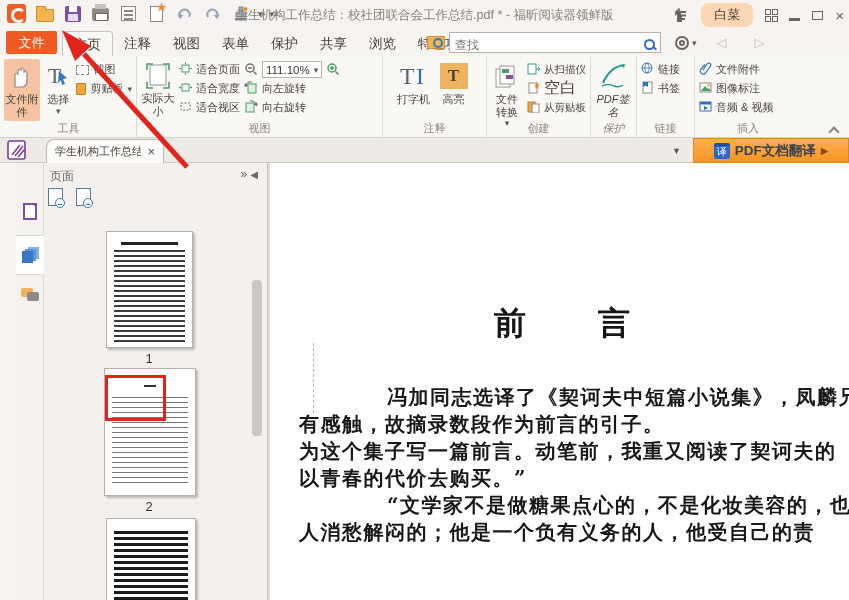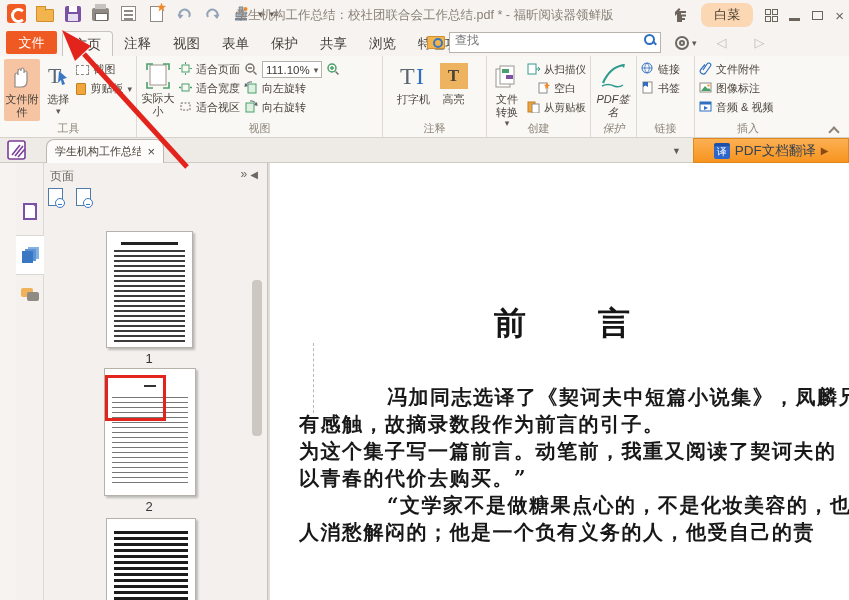--- a/index.html
+++ b/index.html
@@ -38,21 +38,21 @@
 
   
   .menubar { position:absolute; left:0; top:28px; width:849px; height:28px; }
   .file-btn { position:absolute; left:6px; top:3px; width:51px; height:23px; background:#ee5a22; color:#fff; font-size:13px; display:flex; align-items:center; justify-content:center; border-radius:2px; }
   .menu-tabs { position:absolute; left:62px; top:3px; display:flex; height:25px; }
   .menu-tab { padding:4px 11px; font-size:13.5px; color:#433e38; }
   .menu-tab.active { background:#faf8f5; border:1px solid #c9c4be; border-bottom:none; border-radius:4px 4px 0 0; }
   .find-cluster { position:absolute; left:427px; top:4px; display:flex; align-items:center; }
   .ic-foldersearch { width:18px; height:13px; background:#f3b44d; border:1px solid #cf8f2a; border-radius:1px; position:relative; margin-right:4px; }
   .ic-foldersearch::after { content:""; position:absolute; right:1px; top:1px; width:6px; height:6px; border:2px solid #3a77c2; border-radius:50%; }
-  .find-box { width:212px; height:21px; background:#fff; border:1px solid #b8b3ad; display:flex; align-items:flex-start; }
+  .find-box { width:212px; height:21px; background:#fff; border:1px solid #b8b3ad; display:flex; align-items:flex-end; }
   .find-box input { flex:1; border:none; outline:none; font-size:12px; padding:0 5px; color:#555; background:transparent; font-family:inherit; }
   .ic-mag { width:14px; height:14px; position:relative; margin-right:3px; }
   .ic-mag::before { content:""; position:absolute; left:1px; top:1px; width:7px; height:7px; border:2px solid #2e6fc0; border-radius:50%; }
   .ic-mag::after { content:""; position:absolute; left:9px; top:9px; width:5px; height:2px; background:#2e6fc0; transform:rotate(45deg); }
   .ic-gear { width:14px; height:14px; border:2px solid #6e6862; border-radius:50%; position:relative; margin-left:14px; }
   .ic-gear::after { content:""; position:absolute; left:2px; top:2px; width:6px; height:6px; border:2px solid #6e6862; border-radius:50%; box-sizing:border-box; }
   .chev { color:#c2bcb5; font-size:13px; }
   .caret { font-size:9px; color:#5f5952; }
 
   
@@ -71,21 +71,21 @@
   .ribbon-collapse::before { content:""; position:absolute; left:1px; top:1px; width:6px; height:6px; border-left:2px solid #8d8579; border-top:2px solid #8d8579; transform:rotate(45deg); }
 
   
   .tabrow { position:absolute; left:0; top:138px; width:849px; height:25px; background:#eeebe7; border-bottom:1px solid #cfcac4; }
   .doc-tab { position:absolute; left:46px; top:1px; width:118px; height:24px; background:#fdfcfa; border:1px solid #bcb7b0; border-bottom:none; border-radius:8px 8px 0 0; display:flex; align-items:center; padding:0 8px; gap:6px; }
   .doc-tab-label { font-size:11px; color:#4a443d; white-space:nowrap; overflow:hidden; }
   .doc-tab-close { font-size:13px; color:#4e4943; line-height:1; }
   .tablist-caret { position:absolute; left:672px; top:8px; font-size:9px; color:#5f5952; }
   .translate-btn { position:absolute; right:0; top:0; width:156px; height:25px; background:linear-gradient(#fcb053,#f7941f); border:1px solid #dd8a1a; display:flex; align-items:center; justify-content:center; gap:5px; }
   .translate-ic { width:16px; height:16px; background:#2f66c9; border-radius:2px; color:#fff; font-size:10px; display:flex; align-items:center; justify-content:center; border-top:3px solid #1d4fa8; }
-  .translate-label { font-size:13.5px; color:#39424f; font-weight:normal; }
+  .translate-label { font-size:13.5px; color:#39424f; font-weight:bold; }
   .translate-arrow { color:#8a4a12; font-size:10px; }
 
   
   .bodyarea { position:absolute; left:16px; top:163px; width:849px; height:437px; }
   .strip { position:absolute; left:0; top:0; width:28px; height:100%; background:#f4f1ee; border-right:1px solid #dcd8d2; }
   .strip-item { position:absolute; left:0; width:28px; height:36px; display:flex; align-items:center; justify-content:center; }
   .strip-item.active { background:#fff; border-top:1px solid #dcd8d2; border-bottom:1px solid #dcd8d2; }
   .ic-bm { width:14px; height:17px; border:2px solid #7b52a3; background:#fff; position:relative; }
   .ic-bm::after { content:""; position:absolute; right:-2px; top:-2px; width:6px; height:6px; background:#7b52a3; clip-path:polygon(0 0,100% 100%,100% 0); }
   .ic-pages { width:16px; height:16px; position:relative; }
@@ -352,21 +352,21 @@
         <span class="caret">▾</span>
       </div>
       <div class="smallcol" style="font-size:10.5px;">
         <div class="smallbtn" style="font-size:10.5px;">
           <span class="mi"><svg width="13" height="13" viewBox="0 0 13 13">
                 <rect x="1" y="2" width="8" height="10" fill="#fff" stroke="#3a9a8f"></rect>
                 <path d="M9 7 h4 M11 5 l2 2 -2 2" fill="none" stroke="#3a9a8f"></path>
               </svg></span>
           <span>从扫描仪</span>
         </div>
-        <div class="smallbtn" style="font-size:11px;justify-content:center;">
+        <div class="smallbtn" style="font-size:16px;">
           <span class="mi"><svg width="13" height="13" viewBox="0 0 13 13">
                 <rect x="2" y="2" width="8" height="10" fill="#fff" stroke="#8f8a84"></rect>
                 <polygon points="10,1 11,3.5 13,4 11,5.5 11.5,8 9.7,6.5 8,8 8.6,5.5 7,4 9,3.5" fill="#f0882a"></polygon>
               </svg></span>
           <span>空白</span>
         </div>
         <div class="smallbtn" style="font-size:10.5px;">
           <span class="mi"><svg width="13" height="13" viewBox="0 0 13 13">
                 <rect x="1" y="2" width="7" height="10" fill="#f0a63c" stroke="#c27f1e"></rect>
                 <rect x="5" y="4" width="7" height="9" fill="#fff" stroke="#8f8a84"></rect>

